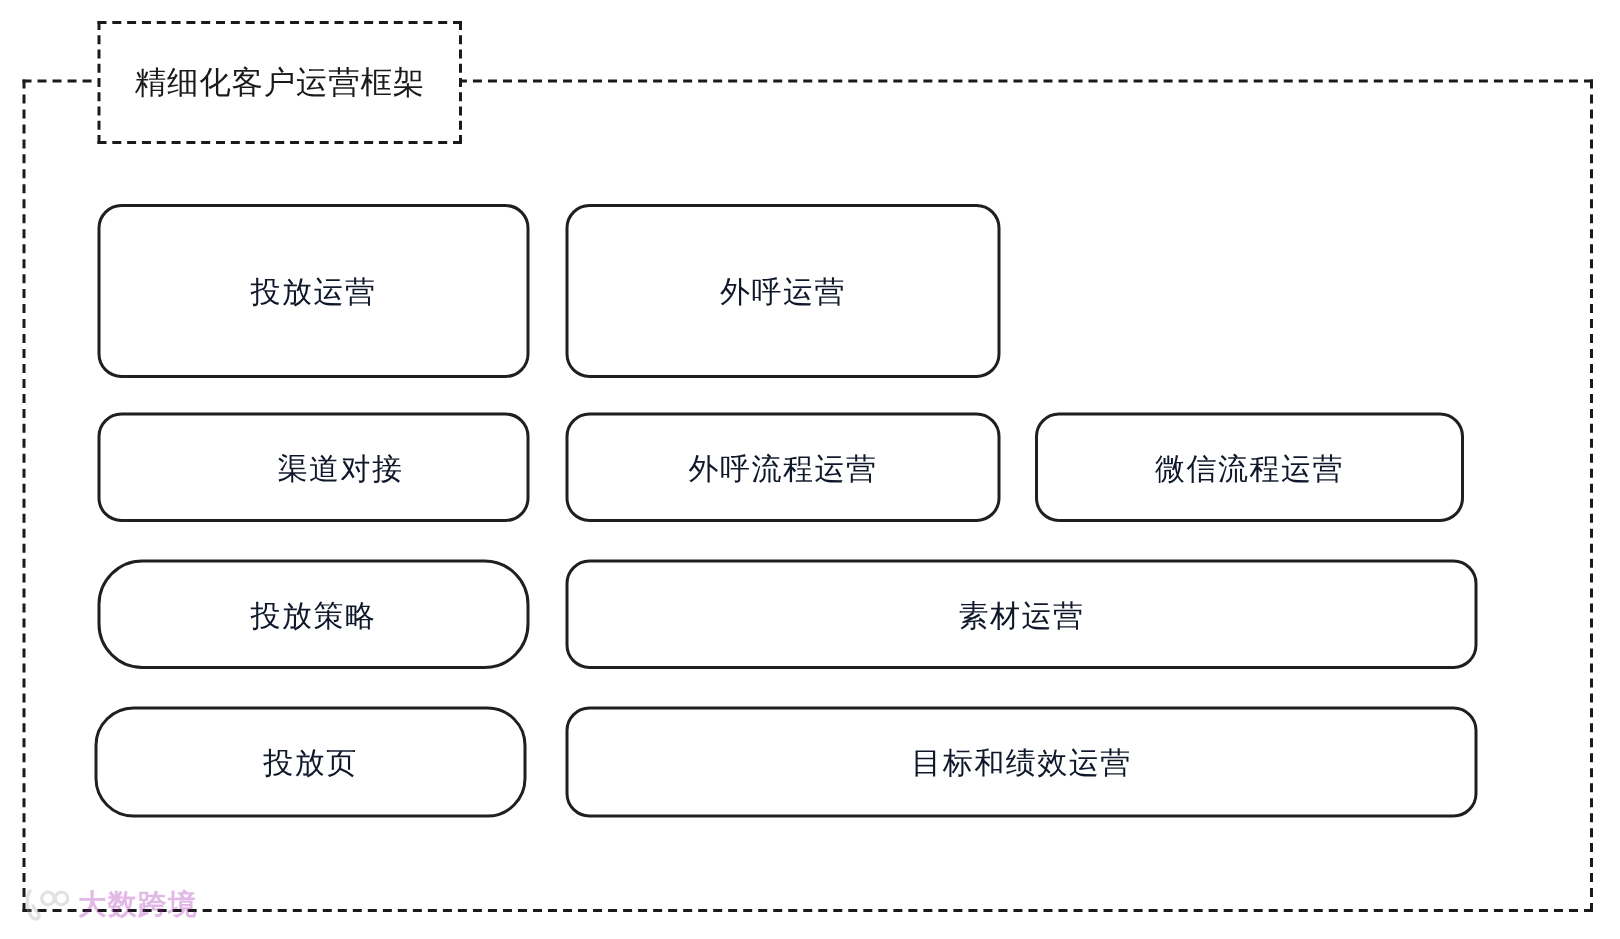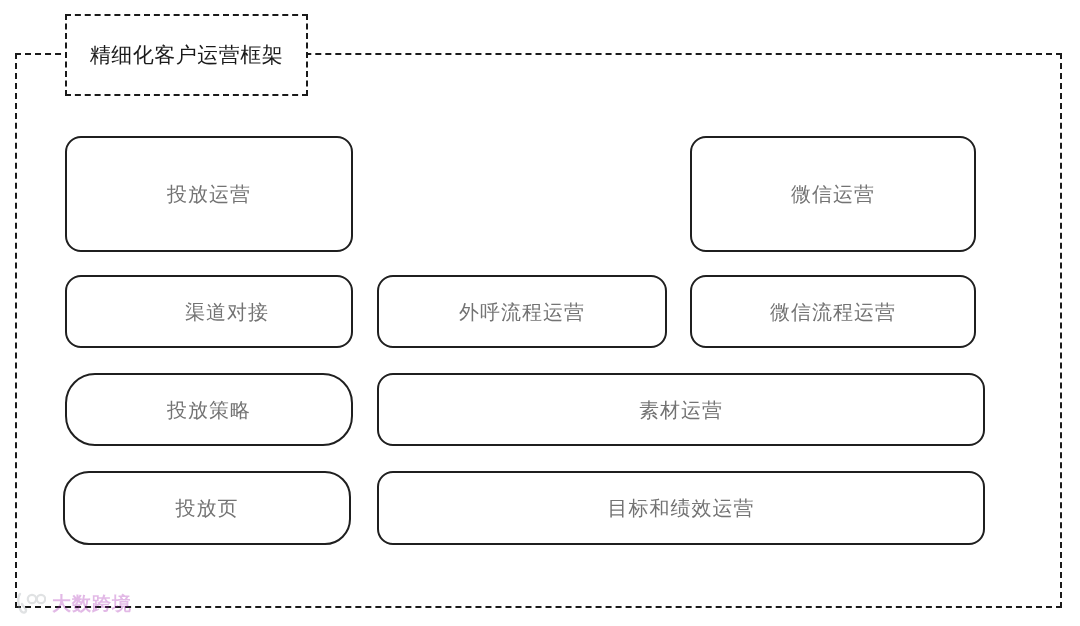--- a/index.html
+++ b/index.html
@@ -68,21 +68,21 @@
     border-radius: 16px;
     display: flex;
     align-items: center;
     justify-content: center;
     z-index: 3;
   }
   .node-label {
     font-size: 20px;
     line-height: 1;
     letter-spacing: 1px;
-    color: #737373;
+    color: #0f172a;
     white-space: nowrap;
   }
 
   
   .watermark {
     position: absolute;
     left: 16px;
     top: 588px;
     height: 30px;
     display: flex;
@@ -114,22 +114,22 @@
 
   <div class="outer-frame"></div>
 
   <div class="title-chip">
     <span class="title-chip-label">精细化客户运营框架</span>
   </div>
 
   <div class="node" style="left:65px; top:136px; width:288px; height:116px;">
     <span class="node-label">投放运营</span>
   </div>
-  <div class="node" style="left:690px; top:136px; width:286px; height:116px;">
-    <span class="node-label">微信运营</span>
+  <div class="node" style="left:377px; top:136px; width:290px; height:116px;">
+    <span class="node-label">外呼运营</span>
   </div>
 
   <div class="node" style="left:65px; top:275px; width:288px; height:73px;padding-left:36px;">
     <span class="node-label">渠道对接</span>
   </div>
   <div class="node" style="left:377px; top:275px; width:290px; height:73px;">
     <span class="node-label">外呼流程运营</span>
   </div>
   <div class="node" style="left:690px; top:275px; width:286px; height:73px;">
     <span class="node-label">微信流程运营</span>

